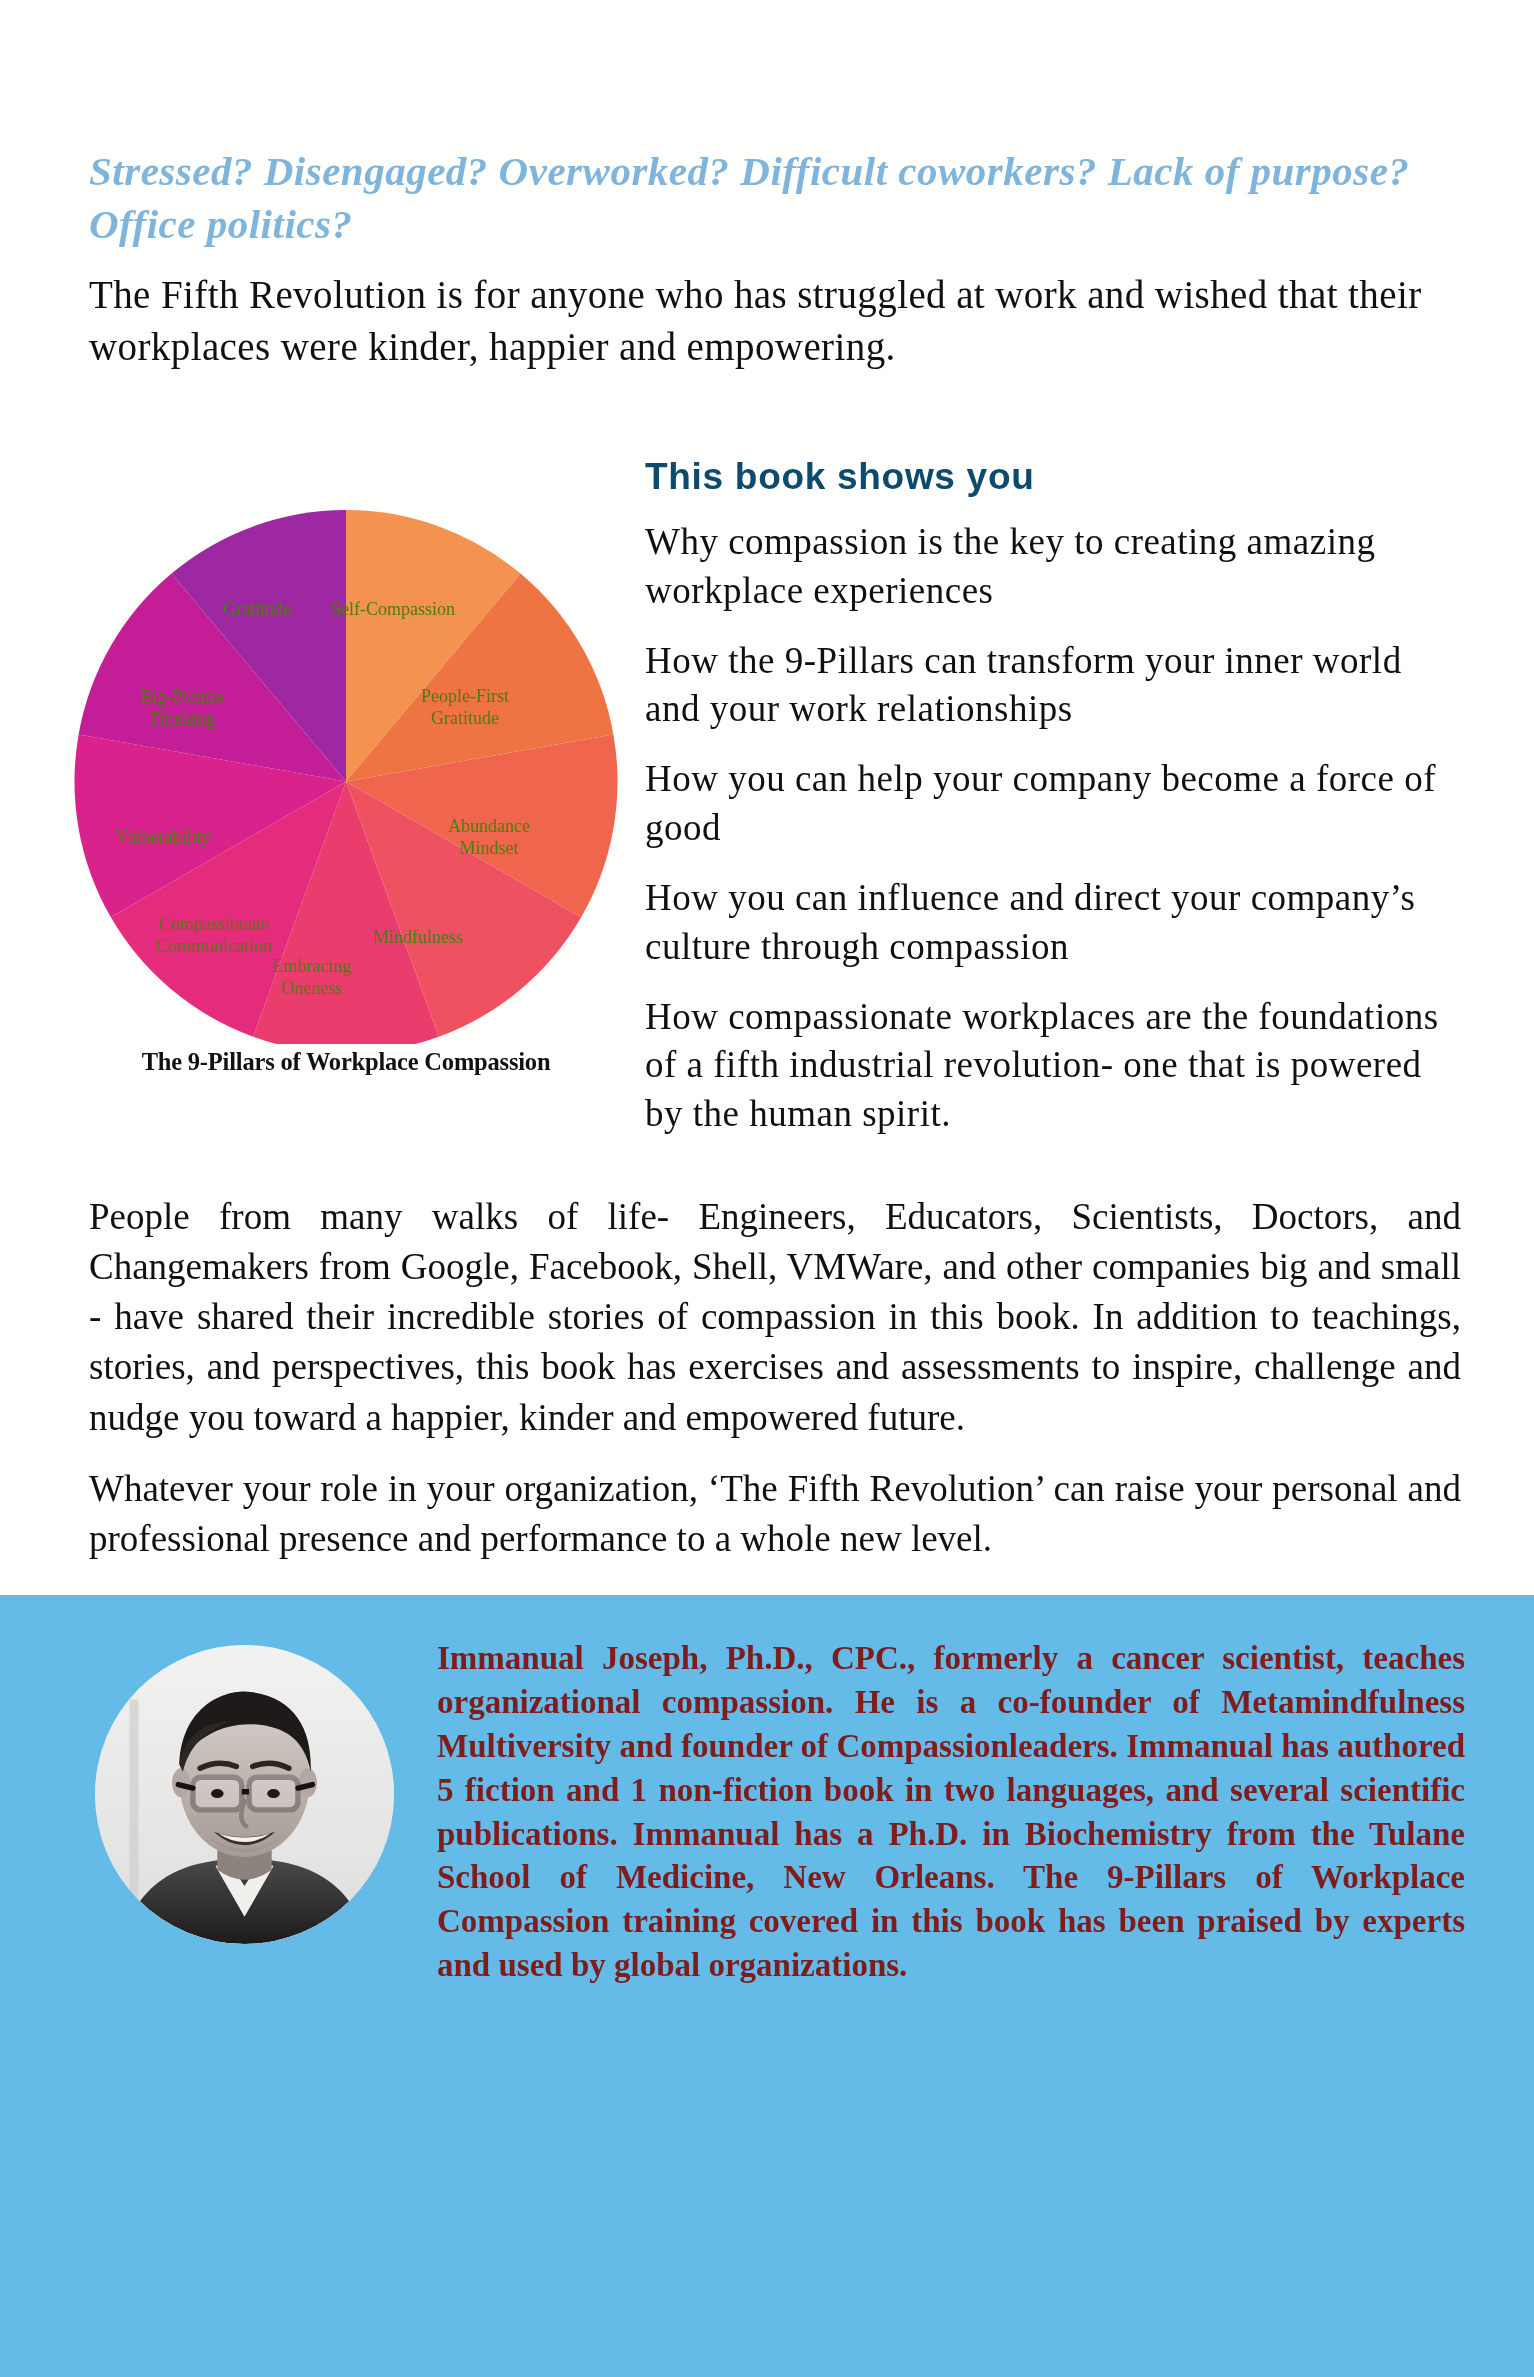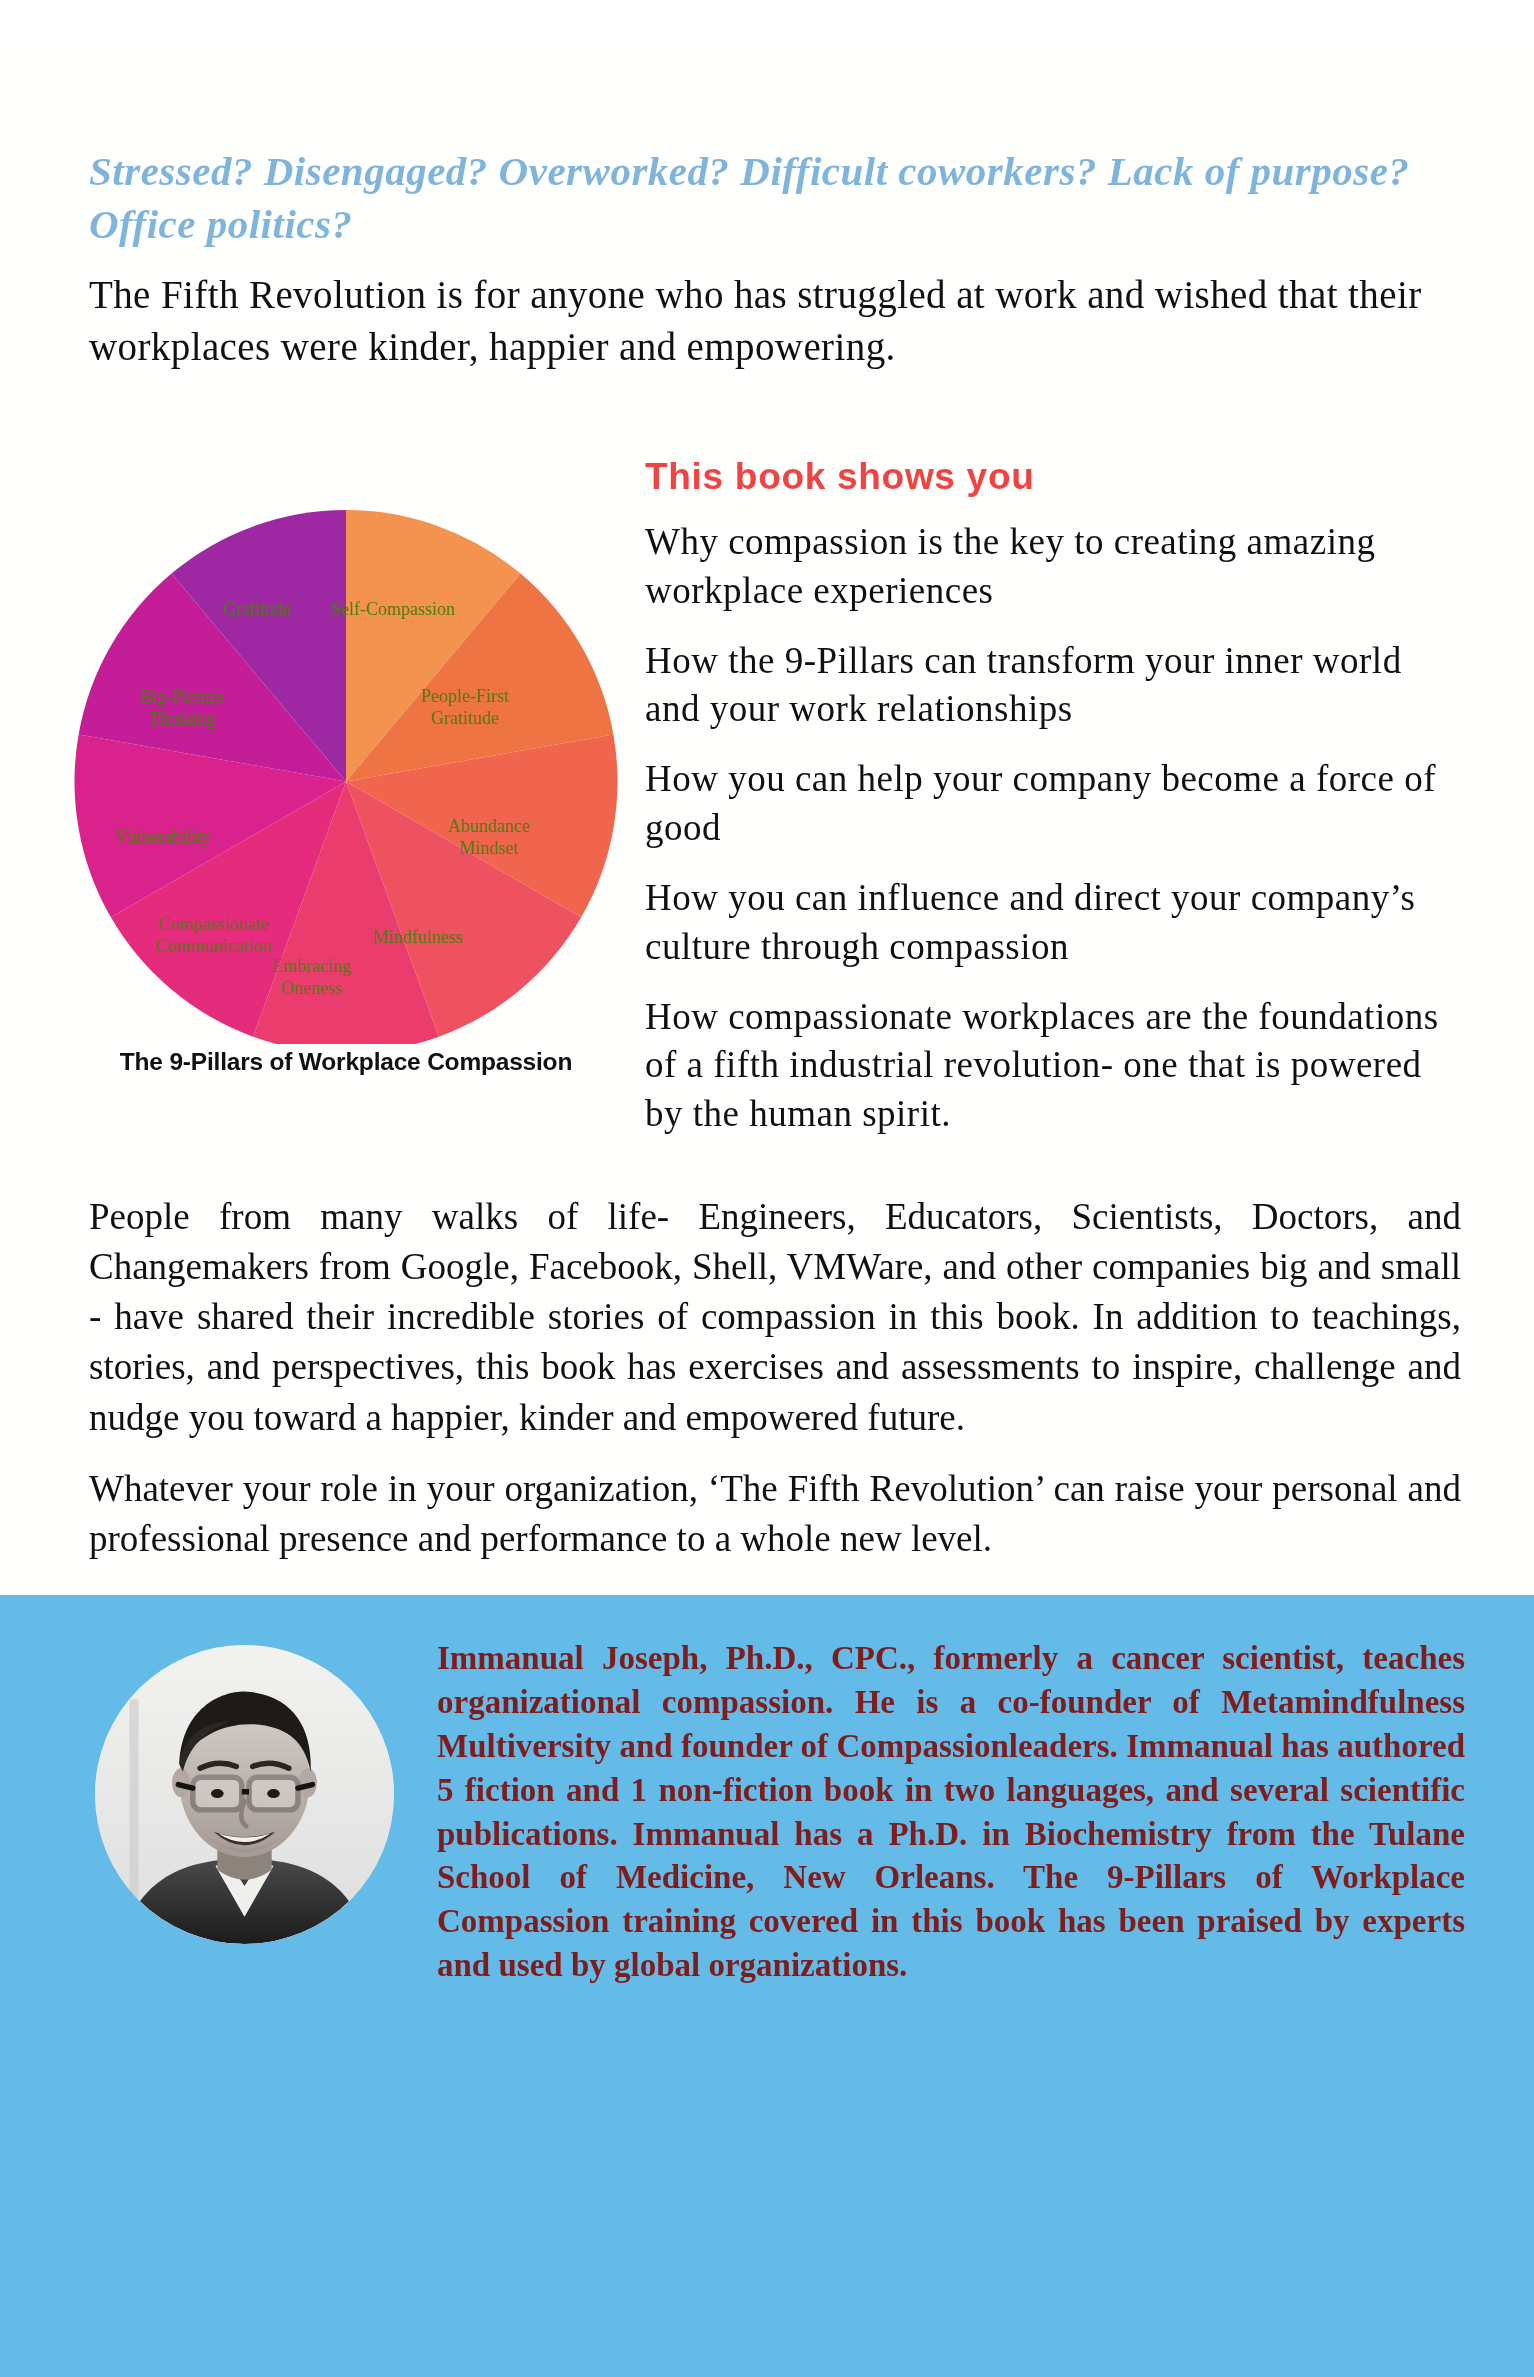--- a/index.html
+++ b/index.html
@@ -72,41 +72,41 @@
     line-height: 1.22;
     color: #4d7c0f;
     text-align: center;
     transform: translate(-50%, -50%);
     white-space: pre-line;
     pointer-events: none;
   }
   .chart-caption {
     width: 580px;
     text-align: center;
-    font-family: Liberation Sans, sans-serif;
+    font-family: Liberation Serif, serif;
     font-weight: 700;
     font-size: 24.5px;
     letter-spacing: -0.2px;
     color: #111;
     margin-top: 3.6px;
   }
 
   
   .shows-block {
     position: absolute;
     left: 645px;
     top: 412px;
     width: 797px;
   }
   .shows-title {
     font-family: "Liberation Sans", "DejaVu Sans", sans-serif;
     font-weight: 700;
     font-size: 37px;
     letter-spacing: 0.7px;
-    color: #ef4444;
+    color: #0c4a6e;
     margin-bottom: 20px;
   }
   .shows-item {
     font-size: 37px;
     line-height: 1.32;
     letter-spacing: 0.5px;
     color: #101010;
     margin-bottom: 21px;
   }
   .shows-item:last-child { margin-bottom: 0; }

